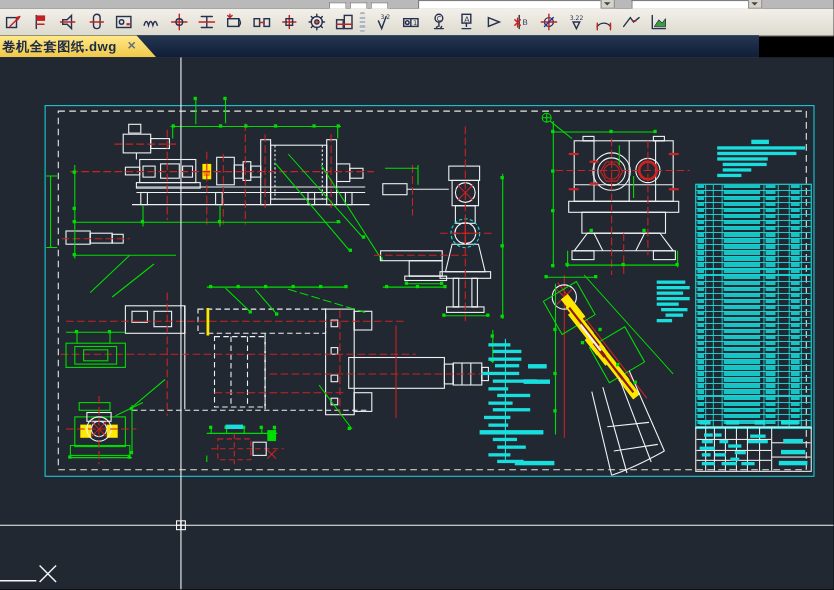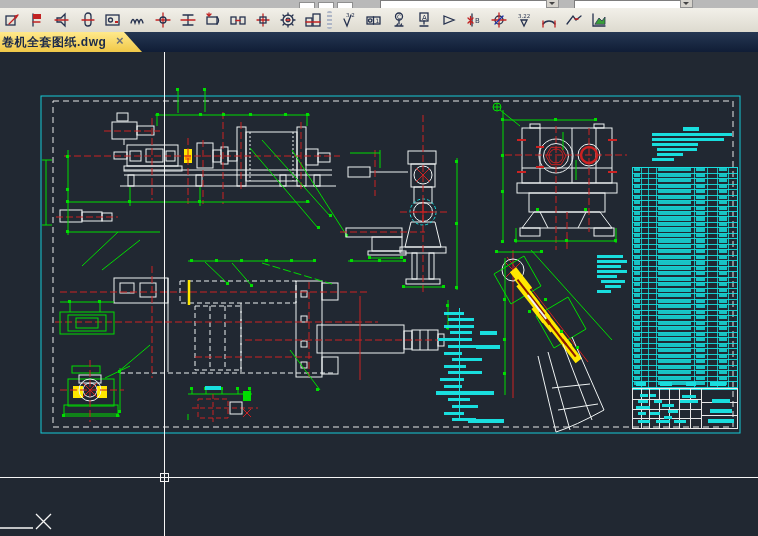--- a/index.html
+++ b/index.html
@@ -14,21 +14,21 @@
   .toolbar{position:absolute;left:0;top:8px;width:758px;height:24px;background:linear-gradient(#f2f0e9,#dddacf);border-bottom:1px solid #b5b2a6;display:flex;align-items:center;}
   .tbicon{width:21px;height:20px;margin:0 1px;display:flex;align-items:center;justify-content:center;border:1px solid transparent;border-radius:2px;}
   .tbicon svg{stroke:#26324f;fill:none;stroke-width:1.3;stroke-linecap:round;}
   .tbicon svg .r{stroke:#c22222;}
   .tbicon svg .b{stroke:#2233aa;}
   .tbicon svg .f{fill:#c22222;stroke:none;}
   .tbicon svg .fg2{fill:#3a9e3a;stroke:#26324f;stroke-width:.8;}
   .tbicon svg text{fill:#26324f;stroke:none;font-family:"DejaVu Sans",sans-serif;}
   .grip{width:5px;height:18px;margin:0 4px 0 2px;background:repeating-linear-gradient(to bottom,#aeb6c6 0 2px,#e8e6df 2px 4px);border-radius:2px;}
   
-  .tabbar{position:absolute;left:0;top:32px;width:758px;height:20px;background:linear-gradient(#253752,#101d36);border-bottom:2px solid #3e5a85;}
+  .tabbar{position:absolute;left:0;top:32px;width:690px;height:20px;background:linear-gradient(#253752,#101d36);border-bottom:2px solid #3e5a85;}
   .tab{position:absolute;left:-8px;top:0;width:150px;height:20px;background:linear-gradient(#ffe98c,#f0c848);clip-path:polygon(0 0,132px 0,150px 100%,0 100%);display:flex;align-items:center;}
   .tab-label{margin-left:10px;font-size:12px;font-weight:bold;color:#1b2a4a;letter-spacing:0.5px;}
   .tab-close{position:absolute;left:124px;top:1px;font-size:13px;font-weight:bold;color:#6a6f78;cursor:pointer;}
   
   .canvas{position:absolute;left:0;top:52px;width:758px;height:484px;background:#212832;}
   .canvas svg{position:absolute;left:0;top:0;}
   .cbar{position:absolute;background:#19dede;}
   .overlay{position:absolute;}
   
   .parts-table{left:632px;top:115px;width:104px;height:221px;border:1px solid #19dede;background:repeating-linear-gradient(to bottom,rgba(23,222,222,0) 0 4.5px,rgba(23,222,222,.9) 4.5px 5.5px);}

